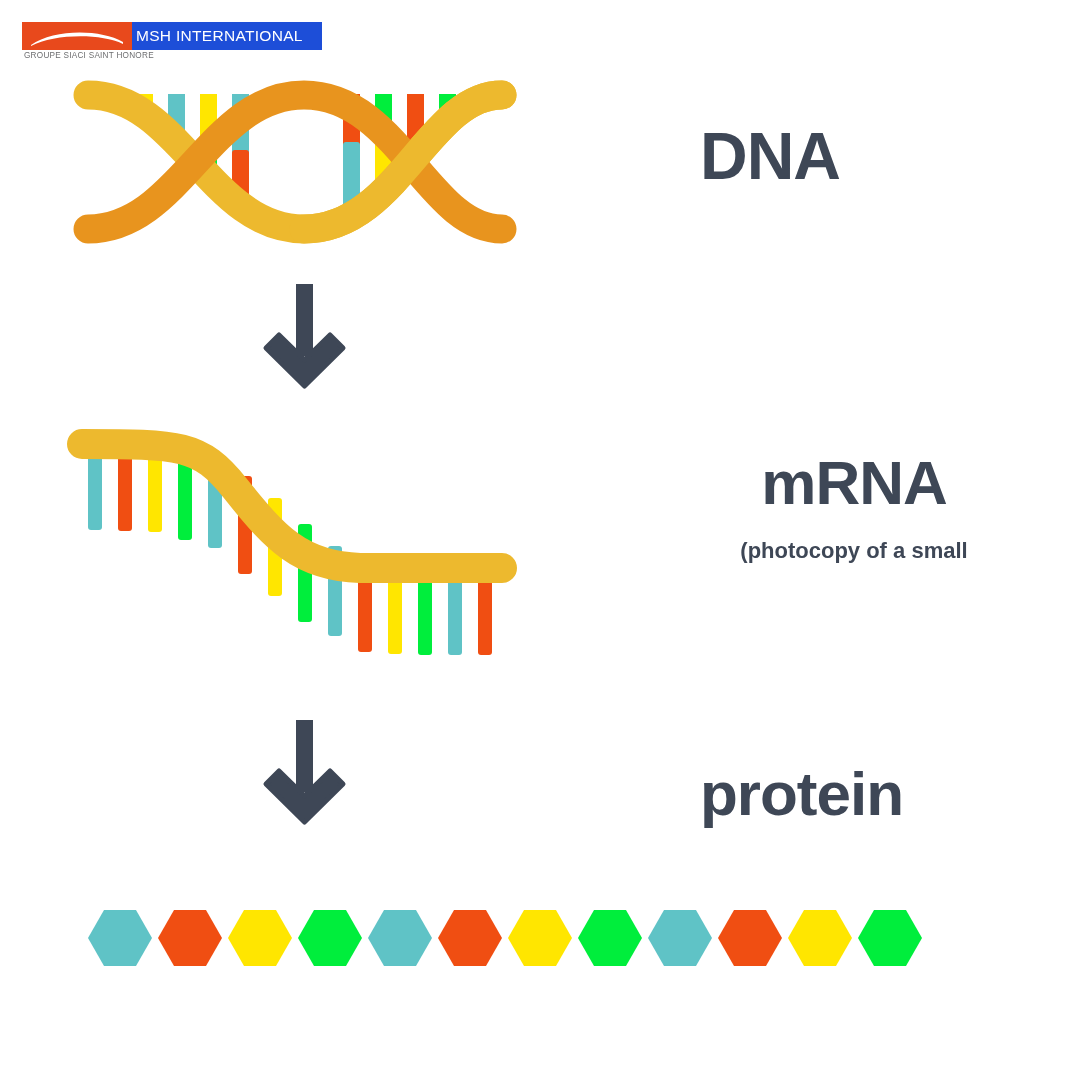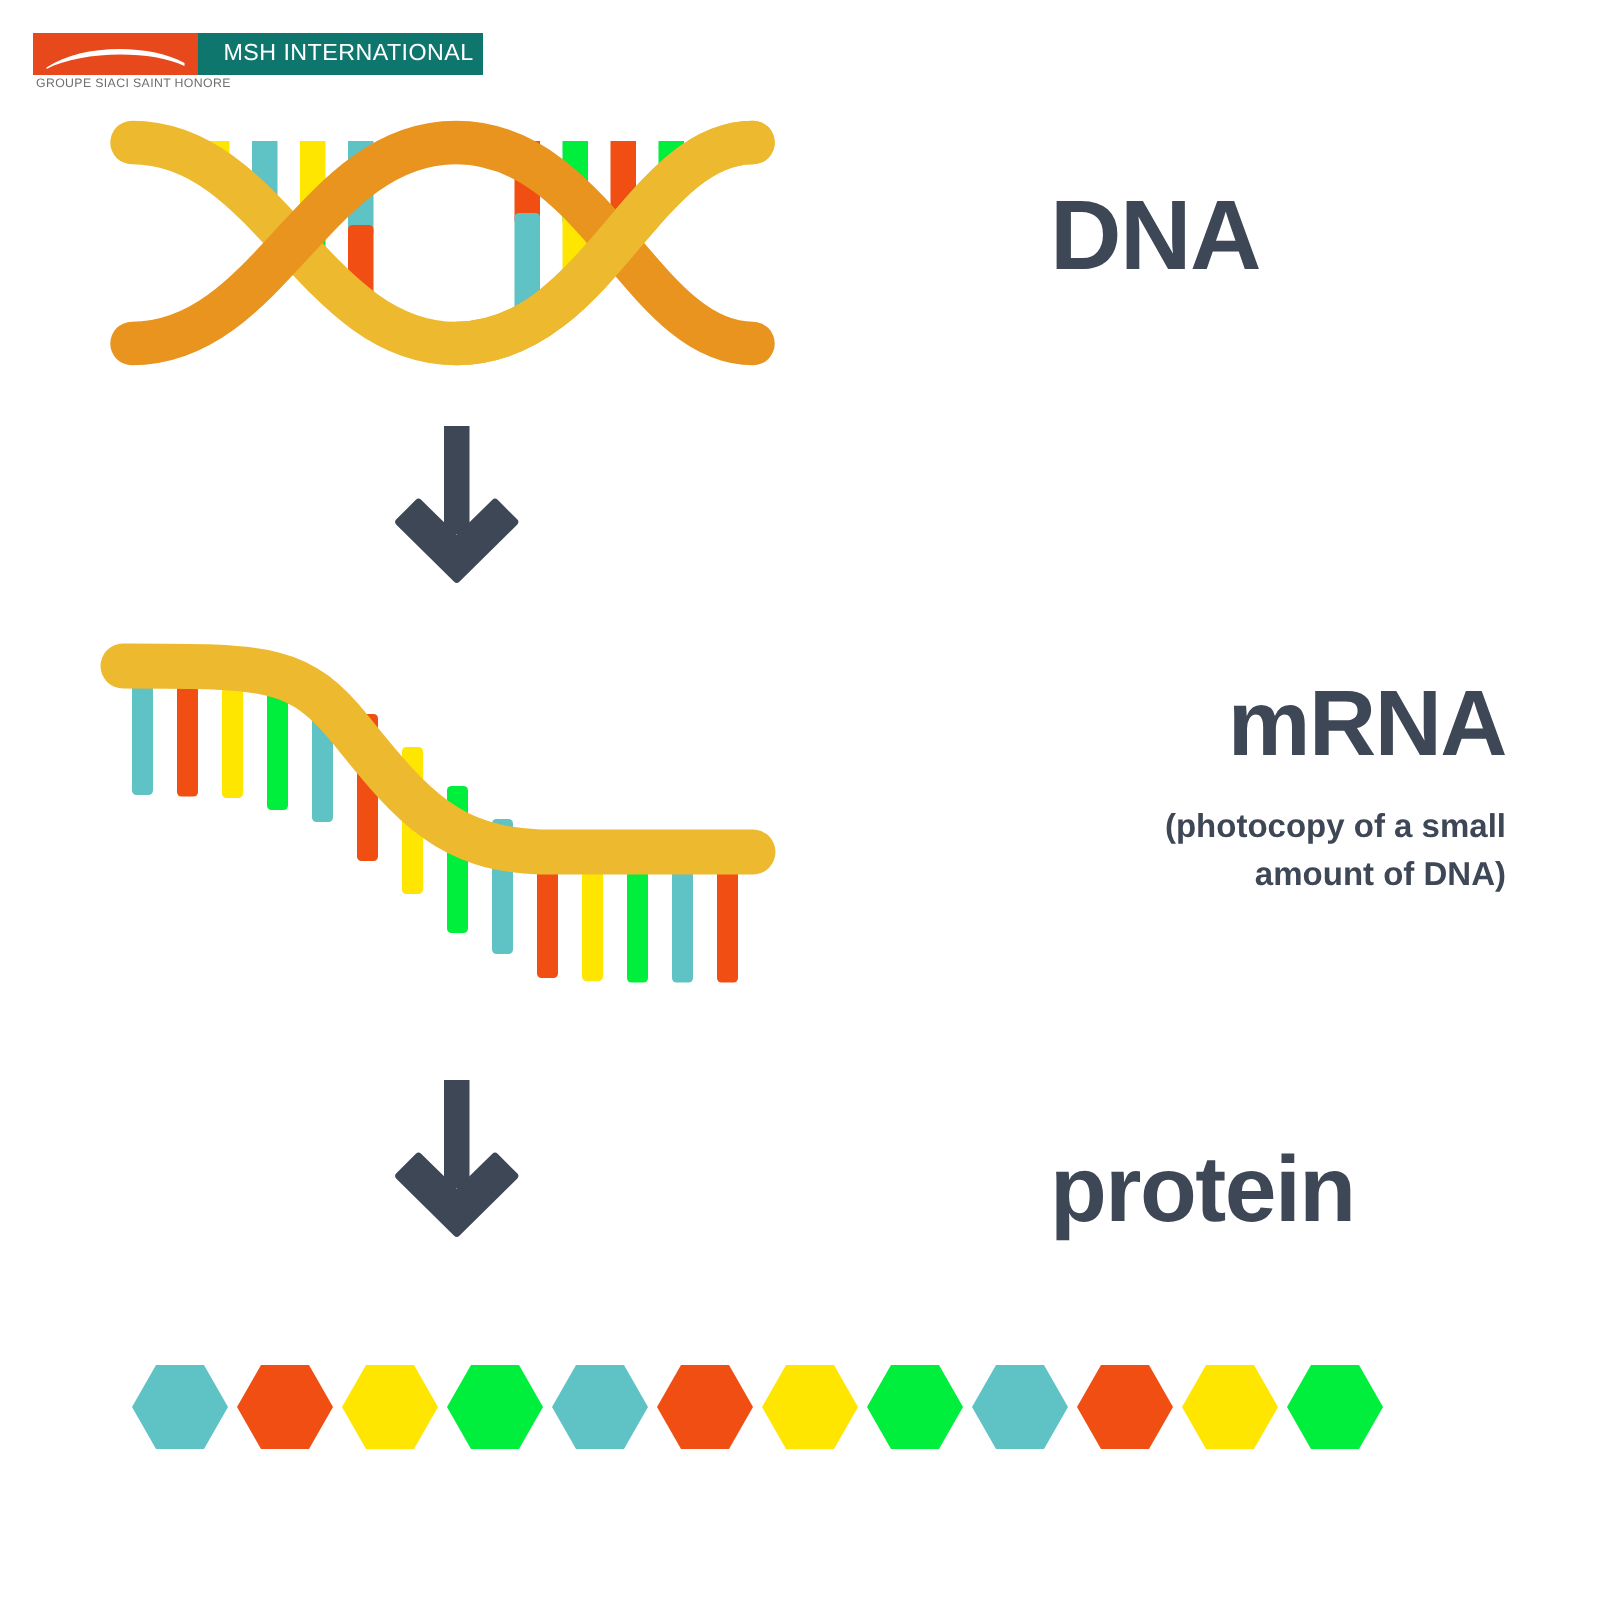--- a/index.html
+++ b/index.html
@@ -40,27 +40,27 @@
   }
   #logo-swoosh {
     position: absolute;
     left: 8px;
     top: 5px;
     width: 94px;
     height: 20px;
   }
   #logo-wordmark {
     flex: 1;
-    background: #0f766e;
+    background: #1d4ed8;
     color: #ffffff;
     font-size: 15.5px;
     letter-spacing: 0.3px;
     display: flex;
     align-items: center;
-    padding-left: 17px;
+    padding-left: 4px;
     font-family: "Liberation Sans", sans-serif;
   }
   #logo-tagline {
     position: absolute;
     left: 2px;
     top: 29px;
     font-size: 8.2px;
     color: #6d6e70;
     letter-spacing: 0.25px;
     font-family: "Liberation Sans", sans-serif;
@@ -84,23 +84,23 @@
     font-family: "Liberation Sans", sans-serif;
   }
   #dna-label {
     left: 700px; top: 118px;
     width: 340px;
     font-size: 66px;
     letter-spacing: -1px;
   }
   #mrna-label-group {
     position: absolute;
-    left: 664px; top: 452px;
+    left: 684px; top: 452px;
     width: 340px;
-    text-align: right;
+    text-align: center;
   }
   #mrna-label {
     color: #3E4756;
     font-weight: bold;
     font-size: 62px;
     letter-spacing: -1px;
     line-height: 1.0;
     font-family: "Liberation Sans", sans-serif;
   }
   #mrna-sublabel {
@@ -252,17 +252,16 @@
     </g>
   </svg>
 </div>
 
 <div class="label" id="dna-label">DNA</div>
 
 <div id="mrna-label-group">
   <div id="mrna-label">mRNA</div>
   <div id="mrna-sublabel">
     <div>(photocopy of a small</div>
-    <div>amount of DNA)</div>
   </div>
 </div>
 
 <div class="label" id="protein-label">protein</div>
 
 </body></html>

